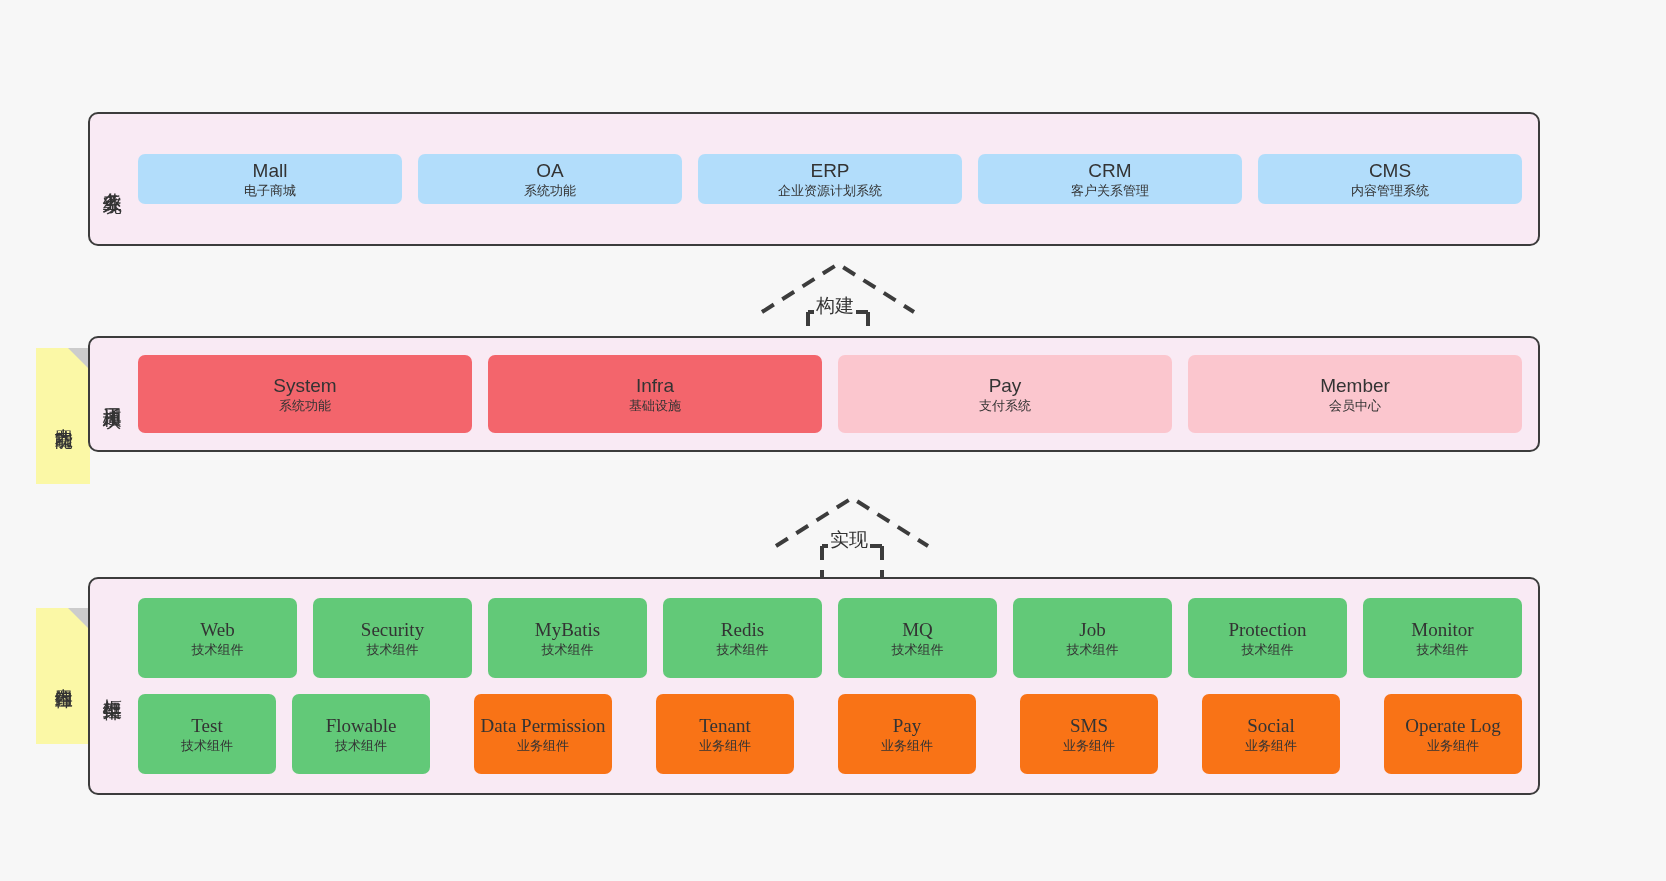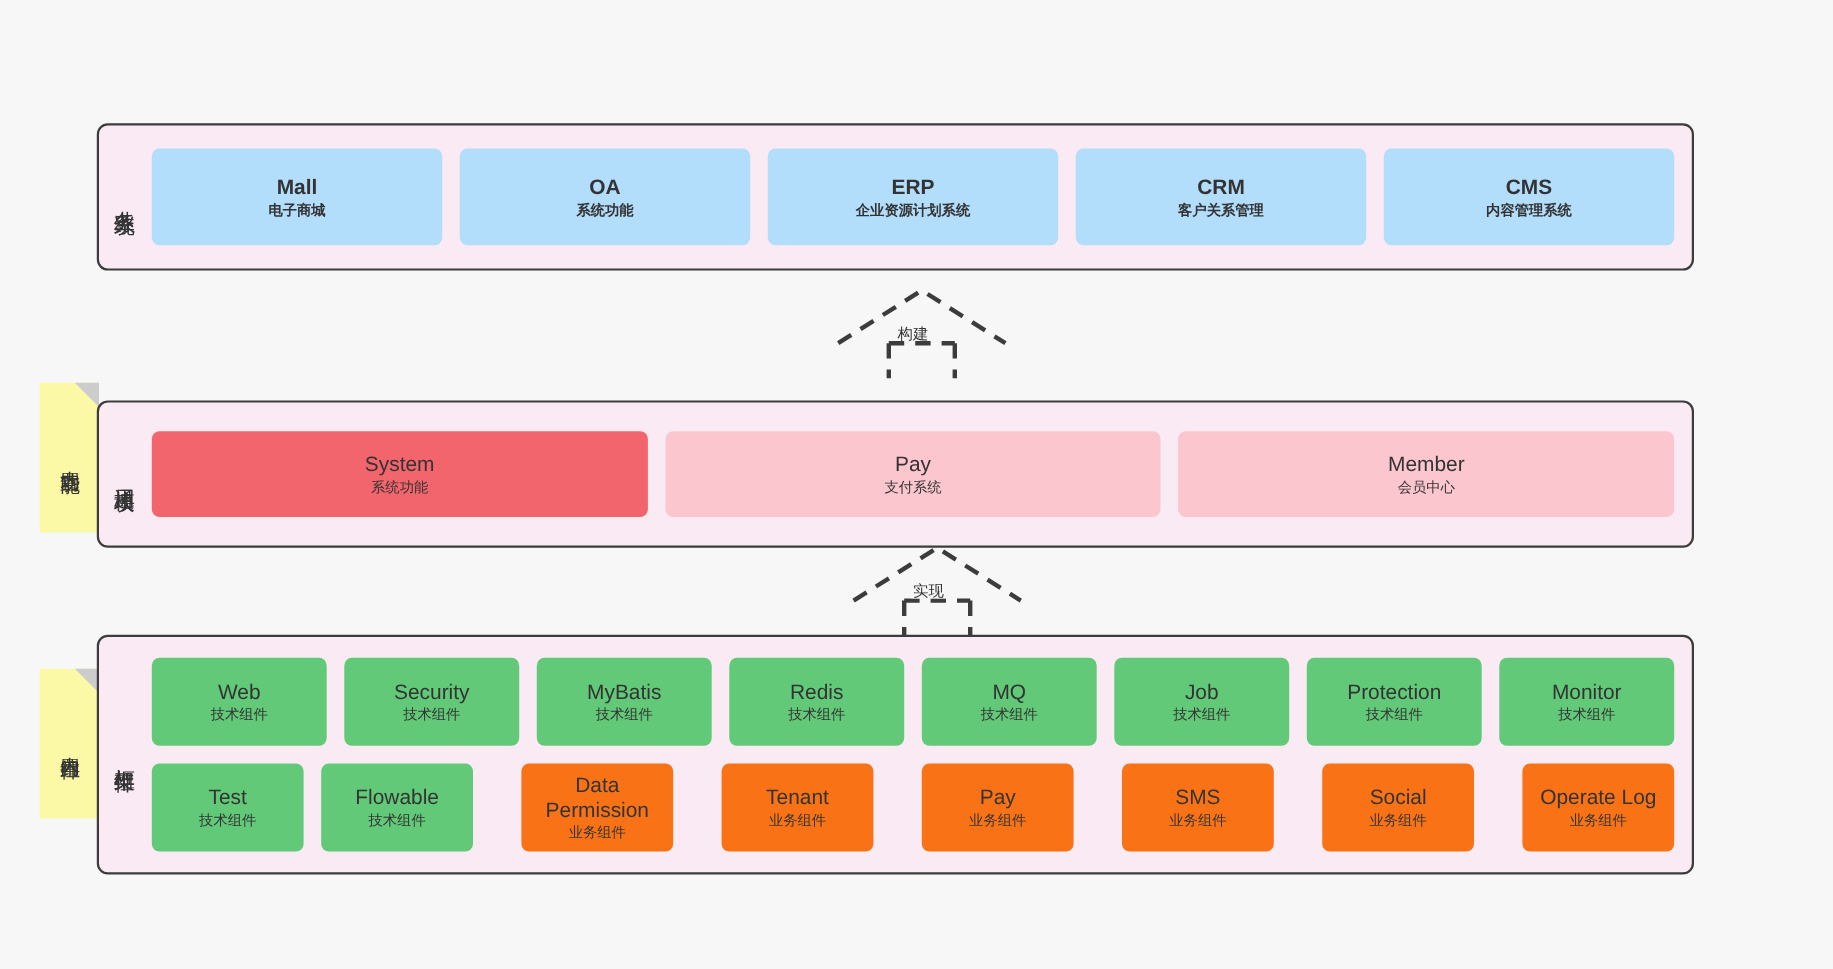--- a/index.html
+++ b/index.html
@@ -82,27 +82,27 @@
 
   
   .c-blue        { background: #b2ddfb; }
   .c-red         { background: #f3656c; }
   .c-pink        { background: #fbc6ce; }
   .c-green       { background: #62c978; }
   .c-lightgreen  { background: #f97316; margin-left: 28px; }
 
   
   #layer-business { left: 88px;  top: 112px; width: 1452px; height: 134px; }
-  #layer-business .cell { height: 88px; font-weight: bold; }
-
-  #layer-common   { left: 88px;  top: 364px; width: 1452px; height: 134px; }
+  #layer-business .cell { height: 50px; }
+
+  #layer-common   { left: 88px;  top: 336px; width: 1452px; height: 116px; }
   #layer-common .cell { height: 78px; }
 
   #layer-framework{ left: 88px;  top: 577px; width: 1452px; height: 218px; }
-  #layer-framework .cell { height: 80px; }
+  #layer-framework .cell { height: 80px; font-family: Liberation Serif, serif; }
   #layer-framework .layer-body { gap: 16px; padding: 0 16px 0 4px; }
 
   
   .note {
     position: absolute;
     background: #fbf8a6;
     box-sizing: border-box;
     display: flex;
     align-items: center;
     justify-content: center;
@@ -125,21 +125,21 @@
     border-top: 22px solid #cccccc;
   }
   #note-builtin-features   { left: 36px; top: 348px; width: 54px; height: 136px; }
   #note-builtin-components { left: 36px; top: 608px; width: 54px; height: 136px; }
 
   
   .arrow { position: absolute; }
   .arrow svg { display: block; }
   .arrow-label {
     position: absolute;
-    font-size: 14px;
+    font-size: 19px;
     color: #333333;
     background: #f7f7f7;
     padding: 0 2px;
     line-height: 1;
     white-space: nowrap;
     user-select: none;
   }
   #arrow-build  { left: 752px; top: 258px; width: 172px; height: 86px; }
   #arrow-build .arrow-label { left: 62px; top: 38px; }
   #arrow-impl   { left: 766px; top: 492px; width: 172px; height: 86px; }
@@ -194,20 +194,24 @@
   </div>
 
   <div class="layer" id="layer-common">
     <div class="layer-label">通用模块</div>
     <div class="layer-body">
         <div class="row">
           <div class="cell c-red">
             <div class="t1">System</div>
             <div class="t2">系统功能</div>
           </div>
+          <div class="cell c-red">
+            <div class="t1">Infra</div>
+            <div class="t2">基础设施</div>
+          </div>
           <div class="cell c-pink">
             <div class="t1">Pay</div>
             <div class="t2">支付系统</div>
           </div>
           <div class="cell c-pink">
             <div class="t1">Member</div>
             <div class="t2">会员中心</div>
           </div>
         </div>
       </div>

